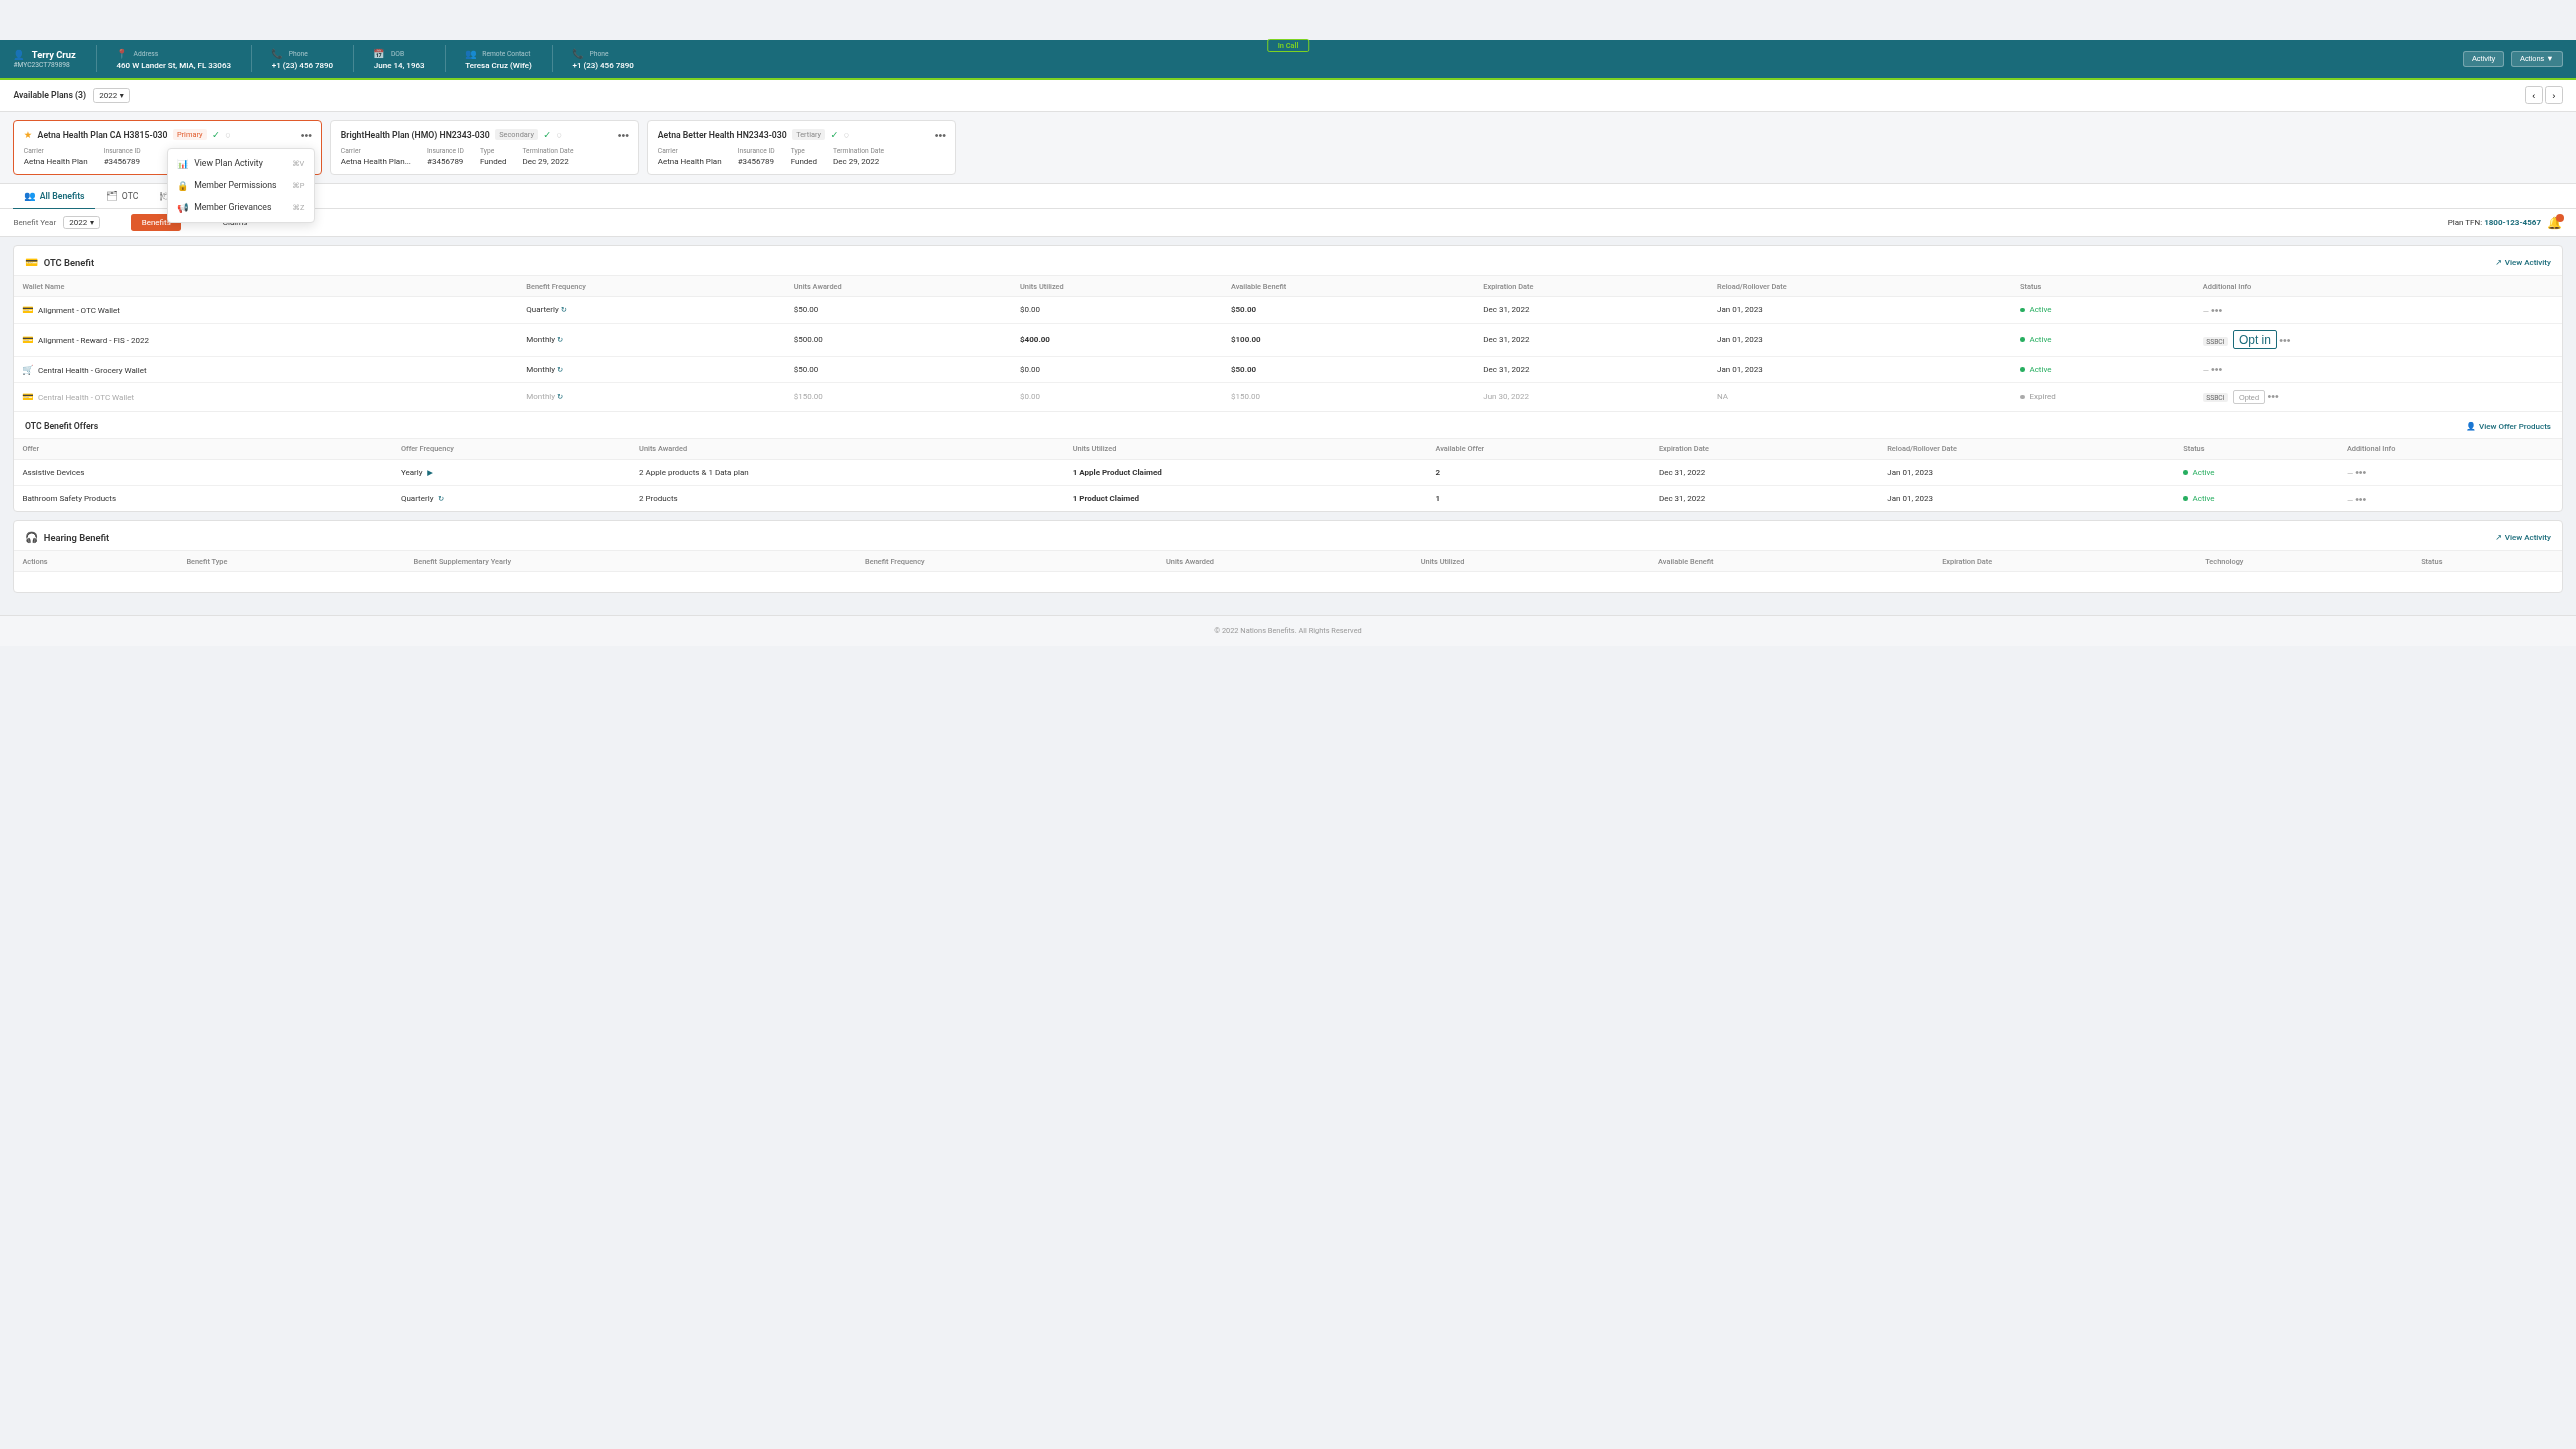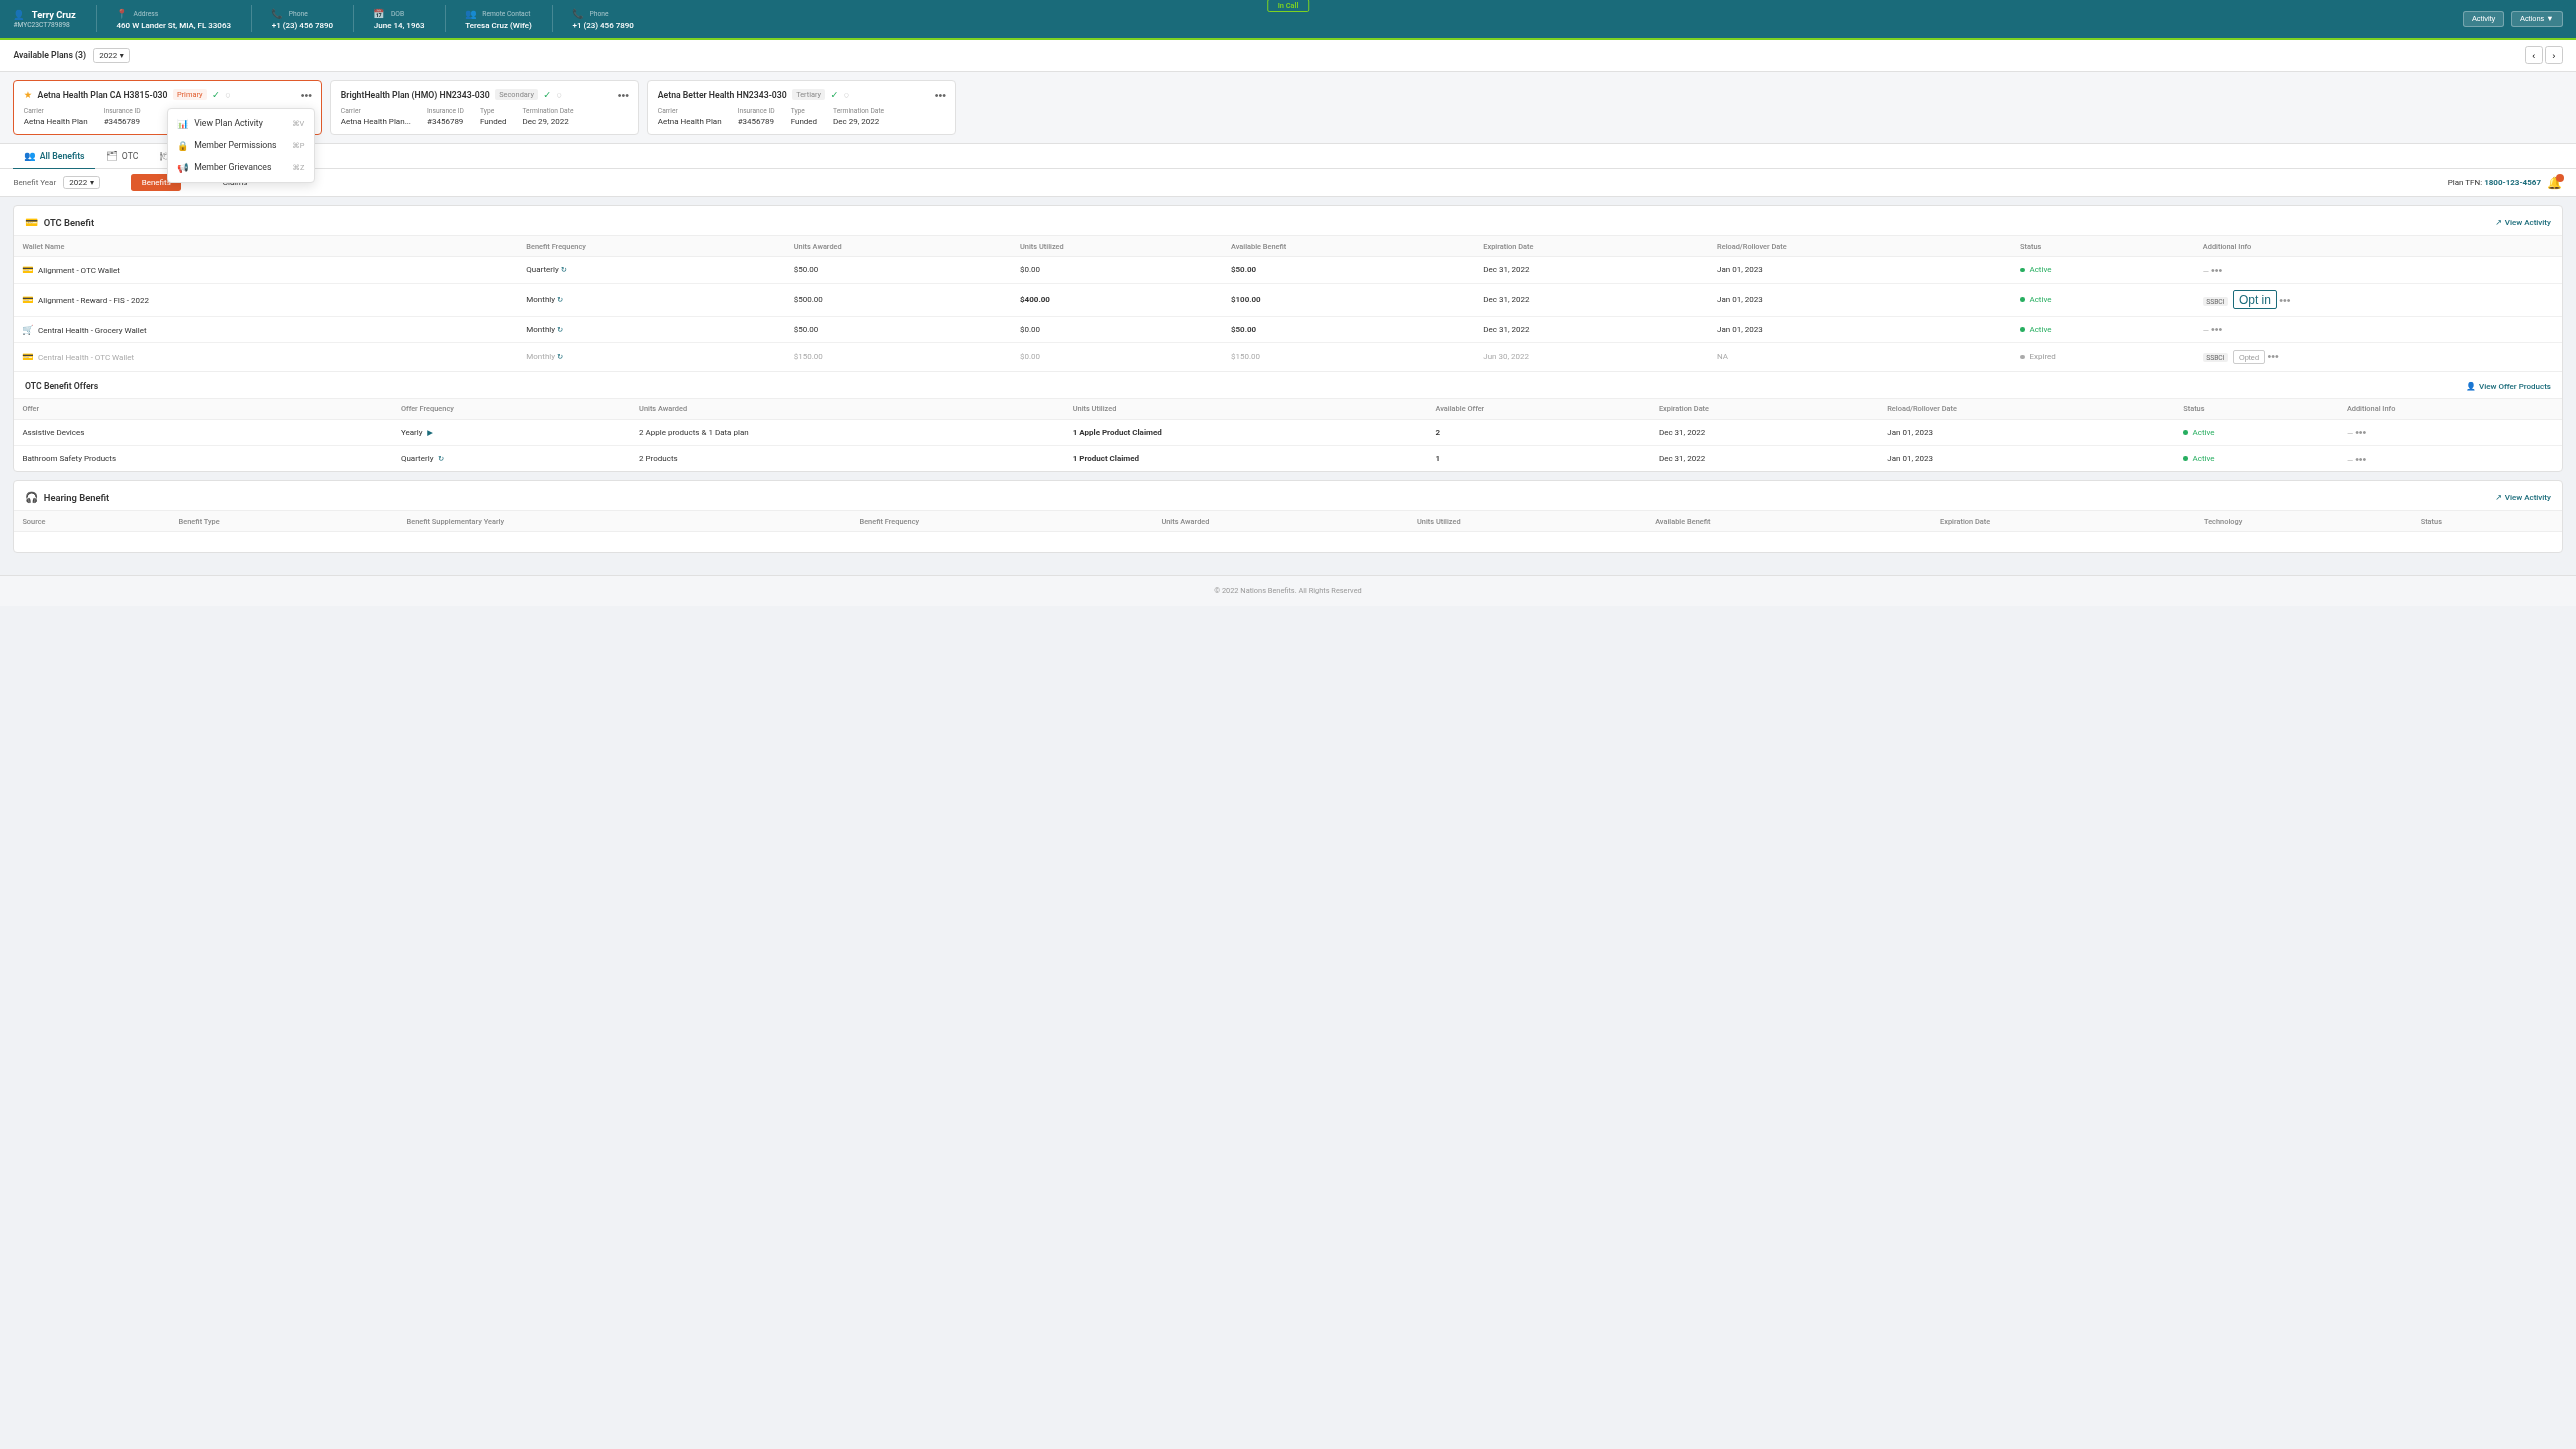--- a/index.html
+++ b/index.html
@@ -8,20 +8,21 @@
     
     .top-bar {
       background: #1a6b7a;
       color: #fff;
       padding: 5.4px 13.4px;
       display: flex;
       align-items: center;
       gap: 20px;
       position: relative;
       border-bottom: 2px solid #7ed321;
+      margin-top: 40px;
     }
     .in-call-badge {
       position: absolute;
       left: 50%;
       top: -1.3px;
       transform: translateX(-50%);
       background: transparent;
       border: 1.3px solid #7ed321;
       color: #7ed321;
       font-size: 7.4px;
@@ -677,21 +678,21 @@
       <span>Hearing Benefit</span>
     </div>
     <span class="view-activity-link">
       <span>↗</span>
       <span>View Activity</span>
     </span>
   </div>
   <table class="benefit-table">
     <thead>
       <tr>
-        <th>Source</th>
+        <th>Actions</th>
         <th>Benefit Type</th>
         <th>Benefit Supplementary Yearly</th>
         <th>Benefit Frequency</th>
         <th>Units Awarded</th>
         <th>Units Utilized</th>
         <th>Available Benefit</th>
         <th>Expiration Date</th>
         <th>Technology</th>
         <th>Status</th>
       </tr>

